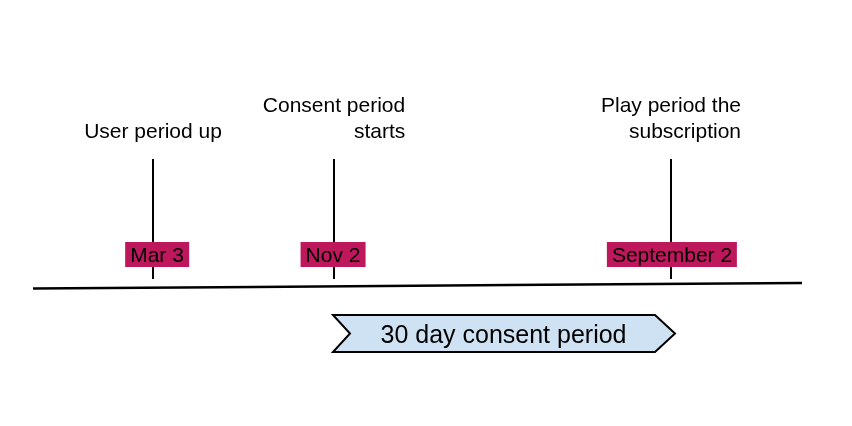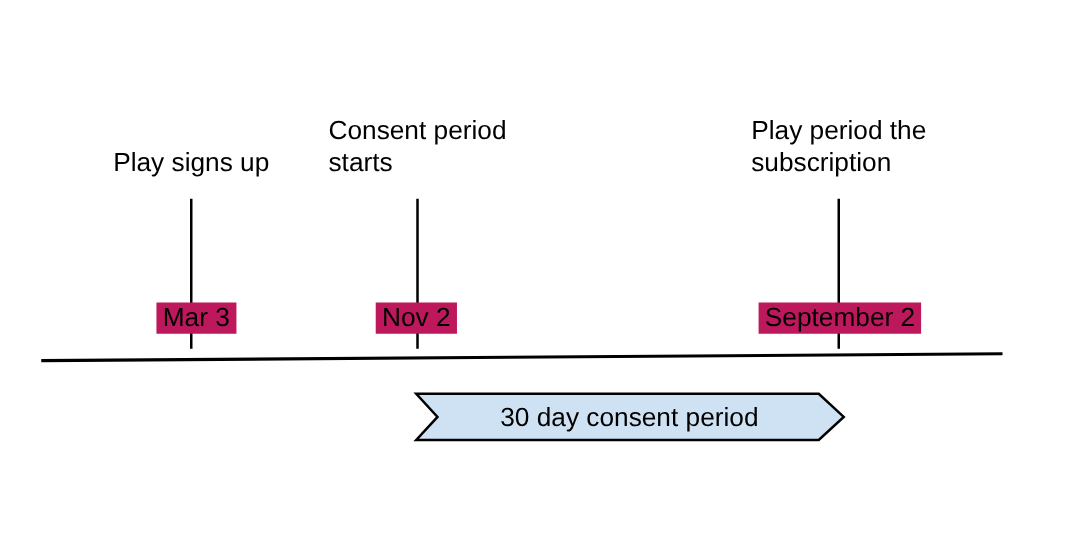--- a/index.html
+++ b/index.html
@@ -20,21 +20,21 @@
     position: absolute;
     left: 0;
     top: 0;
     width: 852px;
     height: 426px;
   }
   .event-label {
     position: absolute;
     bottom: 282px;              
     transform: translateX(-50%);
-    text-align: left;
+    text-align: right;
     font-size: 21px;
     line-height: 26px;
     white-space: pre-line;
     color: #000000;
   }
   .event-tick {
     position: absolute;
     top: 159px;
     width: 2px;
     height: 120px;
@@ -52,37 +52,37 @@
     padding: 0 5px;
     white-space: nowrap;
     z-index: 2;
   }
   .banner-label {
     position: absolute;
     left: 333px;
     top: 322px;
     width: 341px;
     text-align: center;
-    font-size: 21px;
+    font-size: 25px;
     line-height: 25px;
     z-index: 3;
   }
 </style>
 </head>
 <body>
 
 <div id="canvas">
 
   <svg class="layer-svg" viewBox="0 0 852 426">
     <line x1="33" y1="288.5" x2="802" y2="283" stroke-width="2.5" stroke="#000000"></line>
     <polygon points="333,315 655,315 675,333.5 655,352 333,352 350,333.5" stroke="#000000" stroke-width="2" stroke-linejoin="miter" fill="#cfe2f3"></polygon>
   </svg>
 
   <div>
-    <div class="event-label" style="left:153px">Play signs up</div>
+    <div class="event-label" style="left:153px">User period up</div>
     <div class="event-tick" style="left:153px"></div>
     <div class="event-date" style="left:157px">Mar 3</div>
   </div>
 
   <div>
     <div class="event-label" style="left:334px">Consent period
 starts</div>
     <div class="event-tick" style="left:334px"></div>
     <div class="event-date" style="left:333px">Nov 2</div>
   </div>

